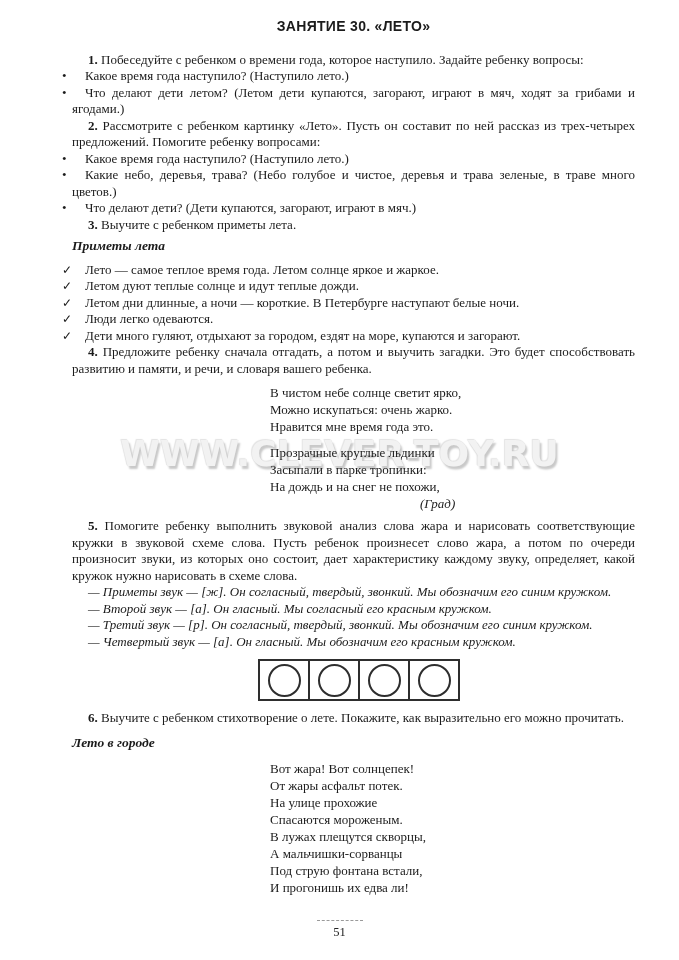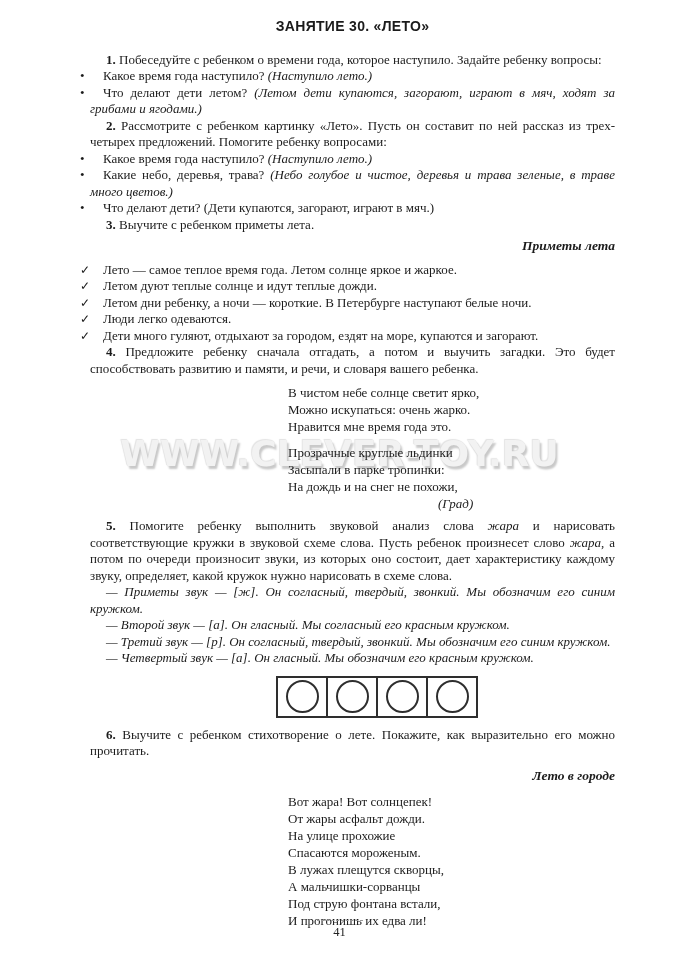--- a/index.html
+++ b/index.html
@@ -7,21 +7,21 @@
     position: relative;
     width: 679px;
     height: 960px;
     background: #ffffff;
     overflow: hidden;
     font-family: "Liberation Serif", serif;
     font-size: 13px;
     line-height: 16.5px;
     color: #1b1b1b;
   }
-  .content { position: relative; z-index: 1; padding: 18px 64px 0 72px; margin-left: 18px; }
+  .content { position: relative; z-index: 1; padding: 18px 44px 0 72px; }
 
   .doc-title {
     font-family: "Liberation Sans", sans-serif;
     font-weight: 700;
     font-size: 14px;
     letter-spacing: 0.3px;
     text-align: center;
     margin: 0 0 17px 0;
   }
 
@@ -39,26 +39,26 @@
     left: -10px;
     top: 0;
     text-indent: 0;
   }
   .check-row .marker { font-size: 12px; }
 
   .center-heading {
     font-size: 13.5px;
     font-weight: 700;
     font-style: italic;
-    text-align: right;
+    text-align: left;
     margin: 5px 0 7px 0;
   }
 
   .seg-b { font-weight: 700; }
-  .seg-i { font-style: italic; }
+  .seg-i { }
 
   .poem { line-height: 17px; }
   .riddle-1 { margin: 7px 0 0 198px; }
   .riddle-2 { margin: 9px 0 6px 198px; }
   .riddle-answer { margin-left: 150px; font-style: italic; }
 
   .sound-line { margin: 0; font-style: italic; text-indent: 16px; text-align: justify; }
 
   .scheme { display: flex; margin: 9px 0 9px 186px; }
   .scheme-cell {
@@ -148,21 +148,21 @@
 
     <div class="center-heading">Приметы лета</div>
 
     <div class="check-row">
       <span class="marker">✓</span><span>Лето — самое теплое время года. Летом солнце яркое и жаркое.</span>
     </div>
     <div class="check-row">
       <span class="marker">✓</span><span>Летом дуют теплые солнце и идут теплые дожди.</span>
     </div>
     <div class="check-row">
-      <span class="marker">✓</span><span>Летом дни ребенку, а ночи — короткие. В Петербурге наступают белые ночи.</span>
+      <span class="marker">✓</span><span>Летом дни длинные, а ночи — короткие. В Петербурге наступают белые ночи.</span>
     </div>
     <div class="check-row">
       <span class="marker">✓</span><span>Люди легко одеваются.</span>
     </div>
     <div class="check-row">
       <span class="marker">✓</span><span>Дети много гуляют, отдыхают за городом, ездят на море, купаются и загорают.</span>
     </div>
 
     <p class="para ti"><span class="seg-b">4.</span><span> Предложите ребенку сначала отгадать, а потом и выучить загадки. Это будет способствовать развитию и памяти, и речи, и словаря вашего ребенка.</span></p>
 
@@ -200,29 +200,29 @@
           <div class="scheme-circle"></div>
         </div>
       </div>
 
     <p class="para ti"><span class="seg-b">6.</span><span> Выучите с ребенком стихотворение о лете. Покажите, как выразительно его можно прочитать.</span></p>
 
     <div class="center-heading final-poem-heading">Лето в городе</div>
 
     <div class="poem final-poem">
       <div class="poem-line">Вот жара! Вот солнцепек!</div>
-      <div class="poem-line">От жары асфальт дожди.</div>
+      <div class="poem-line">От жары асфальт потек.</div>
       <div class="poem-line">На улице прохожие</div>
       <div class="poem-line">Спасаются мороженым.</div>
       <div class="poem-line">В лужах плещутся скворцы,</div>
       <div class="poem-line">А мальчишки-сорванцы</div>
       <div class="poem-line">Под струю фонтана встали,</div>
       <div class="poem-line">И прогонишь их едва ли!</div>
     </div>
 
   </div>
 
   <div class="footer">
     <div class="footer-line"></div>
-    <div class="page-num">41</div>
+    <div class="page-num">51</div>
   </div>
 
 </div>
 
 </body></html>

